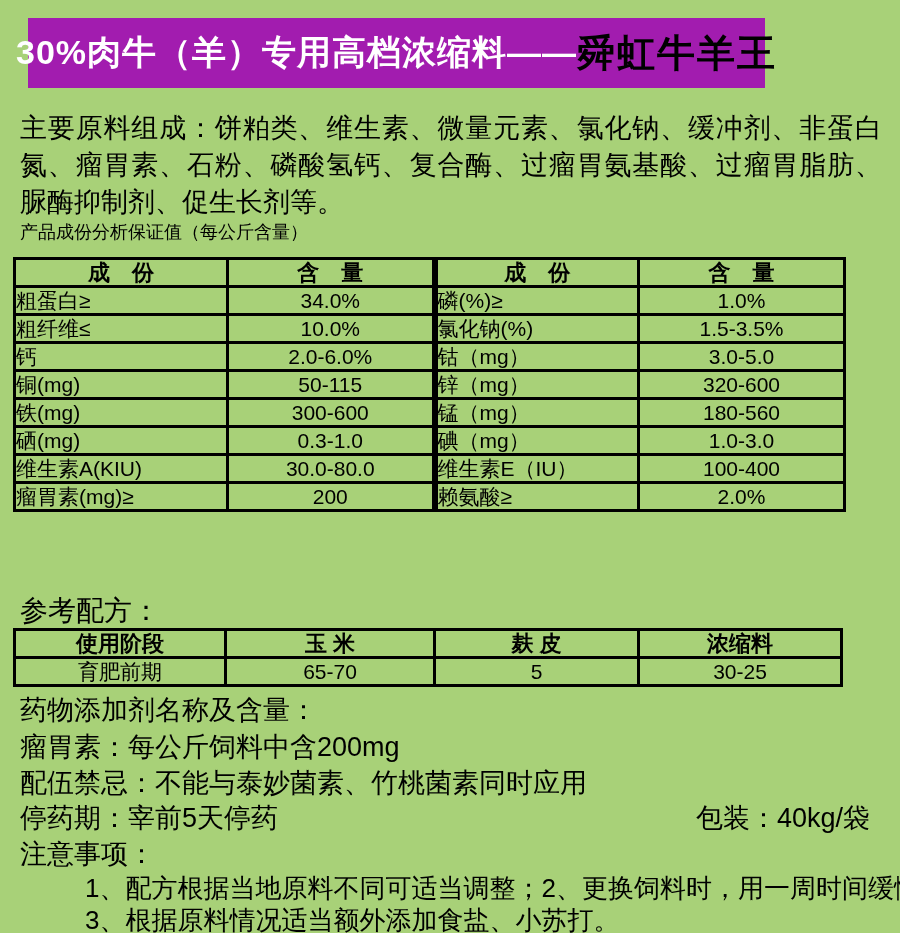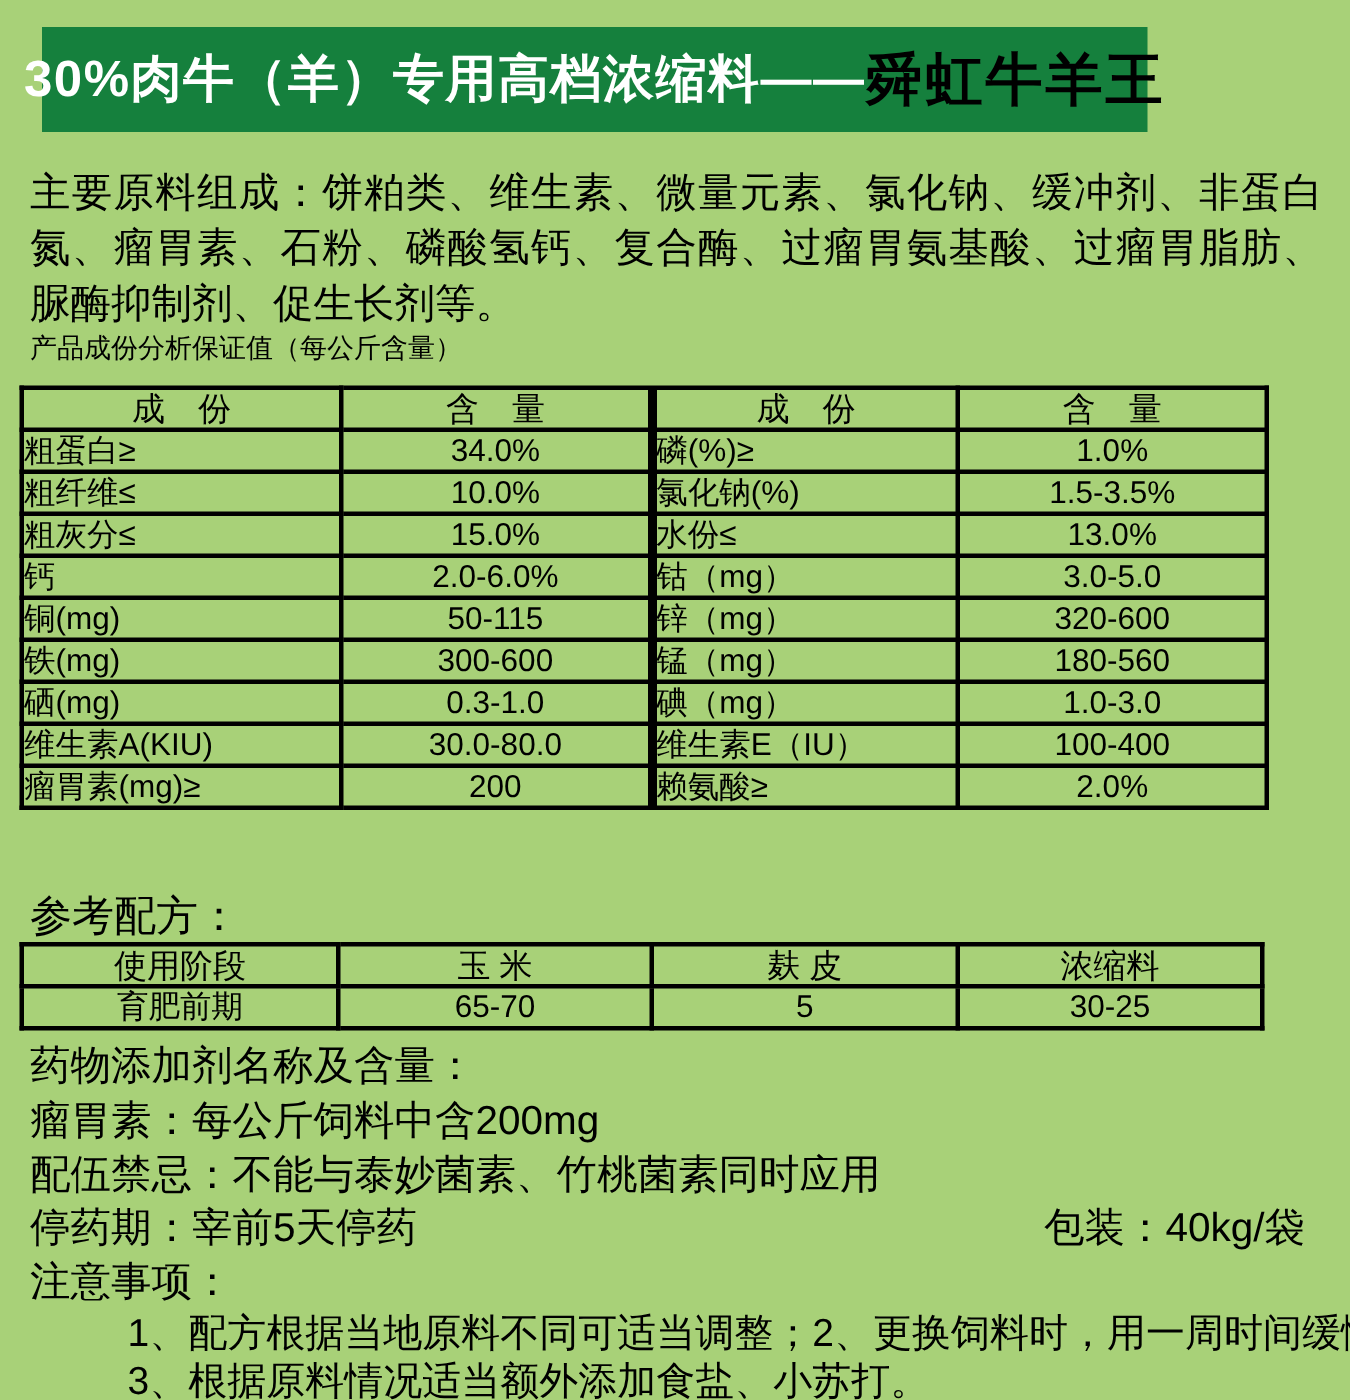--- a/index.html
+++ b/index.html
@@ -8,40 +8,40 @@
     width: 900px; height: 933px;
     background: #a8d178;
     font-family: "Liberation Sans", sans-serif;
     color: #000;
     position: relative;
     overflow: hidden;
   }
   .banner {
     position: absolute; left: 28px; top: 18px;
     width: 737px; height: 70px;
-    background: #15803d;
+    background: #a21caf;
     display: flex; align-items: center; justify-content: center;
     white-space: nowrap;
   }
   .banner-white { color: #fff; font-size: 34px; font-weight: bold; letter-spacing: 1px; }
   .banner-black { color: #000; font-size: 38px; font-weight: 900; font-family: "Liberation Serif", serif; letter-spacing: 2px; }
   .intro {
     position: absolute; left: 20px; top: 110px; width: 862px;
     font-size: 27px; line-height: 37px;
     text-align: justify;
     margin: 0;
   }
   .analysis-title {
     position: absolute; left: 20px; top: 220px;
     font-size: 18px;
     text-align: right;
   }
   table { border-collapse: collapse; table-layout: fixed; }
   td, th { border: 3px solid #000; height: 25px; padding: 0; font-size: 21px; line-height: 25px; overflow: hidden; }
-  th { font-weight: normal; font-size: 22px; text-align: center; }
+  th { font-weight: bold; font-size: 22px; text-align: center; }
   .analysis-table { position: absolute; left: 13px; top: 257px; width: 830px; }
   .analysis-table .label { text-align: left; }
   .analysis-table .value { text-align: center; }
   .mid { border-right-width: 6px; }
   .formula-title {
     position: absolute; left: 20px; top: 592px;
     font-size: 28px;
   }
   .formula-table { position: absolute; left: 13px; top: 628px; width: 827px; }
   .formula-table td { text-align: center; }
@@ -84,26 +84,20 @@
     <td class="label">粗蛋白≥</td>
     <td class="value mid">34.0%</td>
     <td class="label">磷(%)≥</td>
     <td class="value">1.0%</td>
   </tr>
   <tr>
     <td class="label">粗纤维≤</td>
     <td class="value mid">10.0%</td>
     <td class="label">氯化钠(%)</td>
     <td class="value">1.5-3.5%</td>
-  </tr>
-  <tr>
-    <td class="label">粗灰分≤</td>
-    <td class="value mid">15.0%</td>
-    <td class="label">水份≤</td>
-    <td class="value">13.0%</td>
   </tr>
   <tr>
     <td class="label">钙</td>
     <td class="value mid">2.0-6.0%</td>
     <td class="label">钴（mg）</td>
     <td class="value">3.0-5.0</td>
   </tr>
   <tr>
     <td class="label">铜(mg)</td>
     <td class="value mid">50-115</td>

